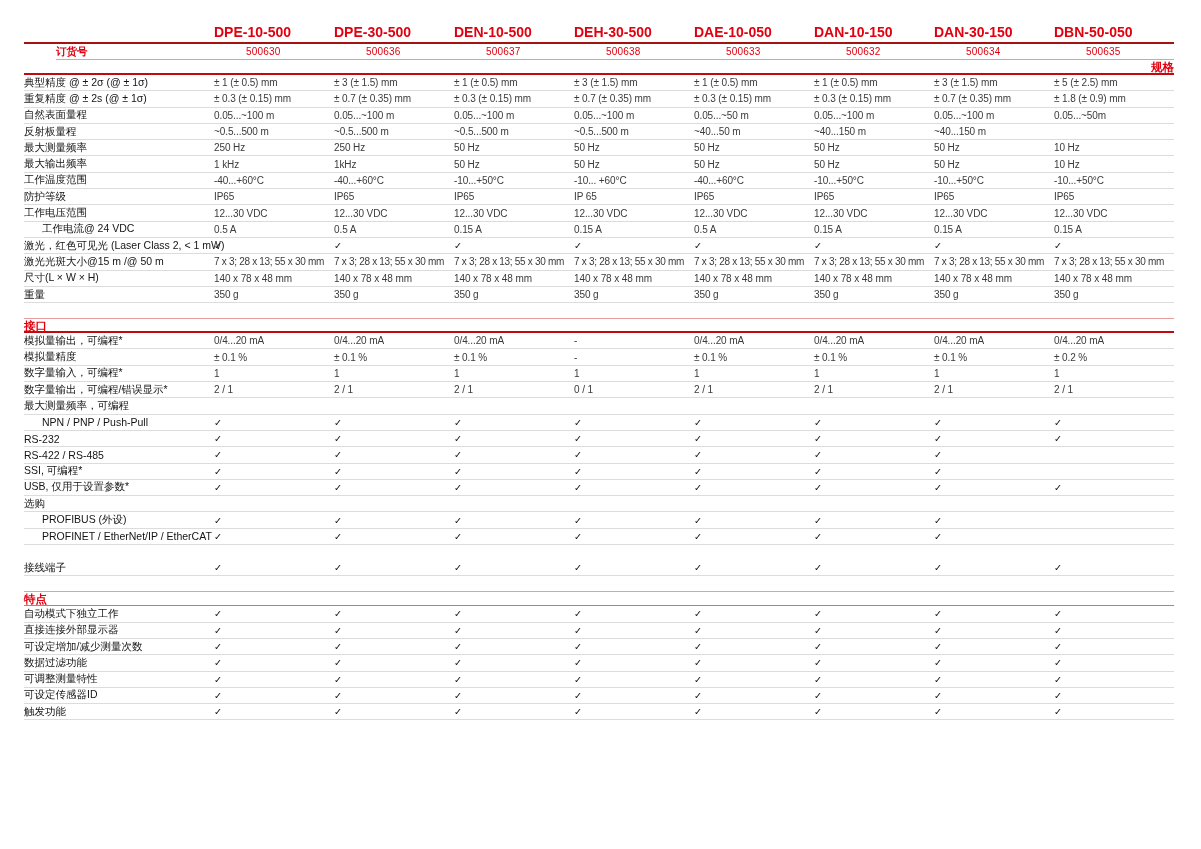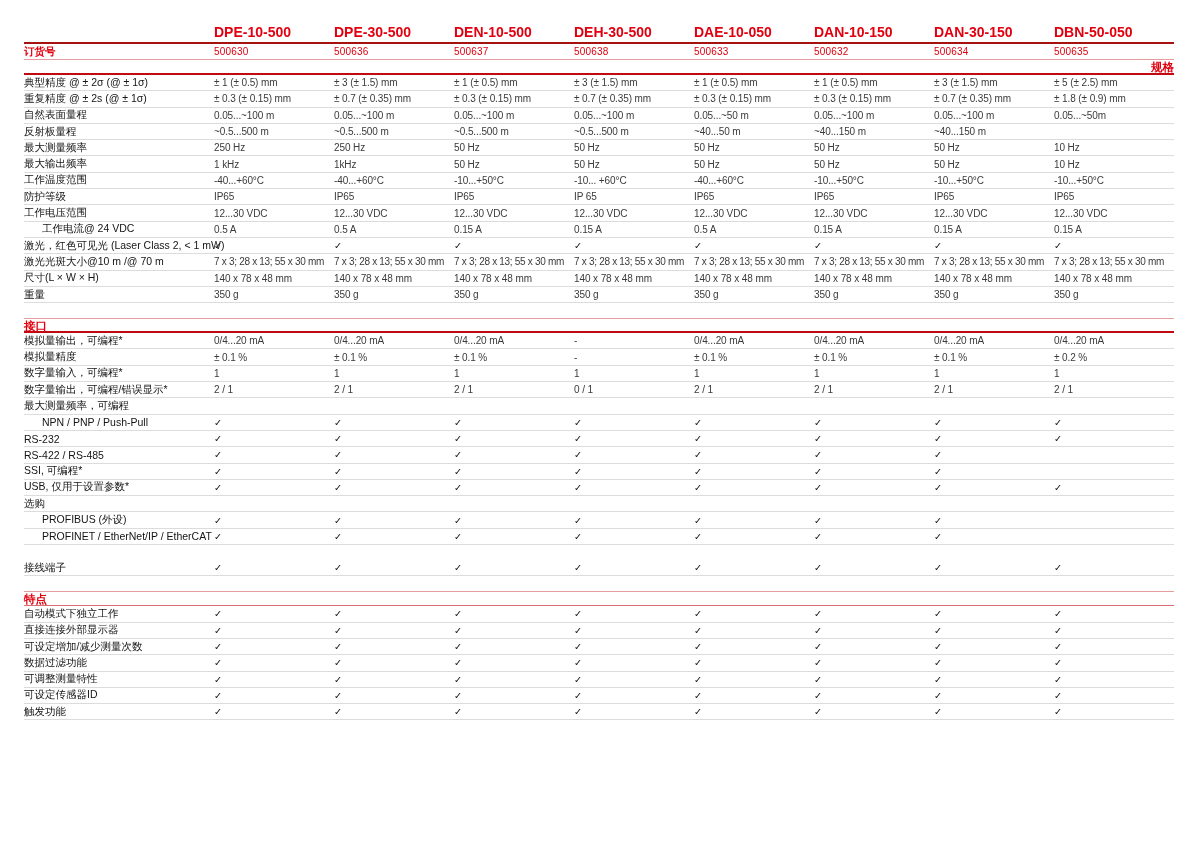--- a/index.html
+++ b/index.html
@@ -19,21 +19,21 @@
     position:relative;
   }
   .sheet{position:absolute;left:24px;top:24px;width:1150px;}
   .grid{display:grid;grid-template-columns:190px repeat(8,120px);align-items:center;}
   .header-row{padding-bottom:2px;}
   .header-row .model{
     color:var(--red);font-weight:bold;font-size:14px;letter-spacing:0;
     white-space:nowrap;
   }
   .rule-dark{border-top:2px solid var(--rule-dark);}
-  .order-row{height:16px;border-bottom:1px solid var(--rule-light);}
+  .order-row{height:16px;border-bottom:1px solid var(--rule-light);margin-left:32px;}
   .order-row .label{color:var(--red);font-weight:bold;}
   .order-row .value{color:var(--red);letter-spacing:0.2px;}
   .section{margin:0;}
   .section + .section{margin-top:15px;}
   .sec-title{
     color:var(--red);font-weight:bold;font-size:11.5px;
     height:15px;line-height:15px;
     border-top:1px solid var(--rule-light);
     border-bottom:1px solid #d96f72;
   }
@@ -195,21 +195,21 @@
         <div class="value"><span class="check">✓</span></div>
         <div class="value"><span class="check">✓</span></div>
         <div class="value"><span class="check">✓</span></div>
         <div class="value"><span class="check">✓</span></div>
         <div class="value"><span class="check">✓</span></div>
         <div class="value"><span class="check">✓</span></div>
         <div class="value"><span class="check">✓</span></div>
         <div class="value"><span class="check">✓</span></div>
       </div>
       <div class="grid data-row">
-        <div class="label">激光光斑大小@10 m /@ 70 m</div>
+        <div class="label">激光光斑大小@15 m /@ 50 m</div>
         <div class="value compact">7 x 3; 28 x 13; 55 x 30 mm</div>
         <div class="value compact">7 x 3; 28 x 13; 55 x 30 mm</div>
         <div class="value compact">7 x 3; 28 x 13; 55 x 30 mm</div>
         <div class="value compact">7 x 3; 28 x 13; 55 x 30 mm</div>
         <div class="value compact">7 x 3; 28 x 13; 55 x 30 mm</div>
         <div class="value compact">7 x 3; 28 x 13; 55 x 30 mm</div>
         <div class="value compact">7 x 3; 28 x 13; 55 x 30 mm</div>
         <div class="value compact">7 x 3; 28 x 13; 55 x 30 mm</div>
       </div>
       <div class="grid data-row">

